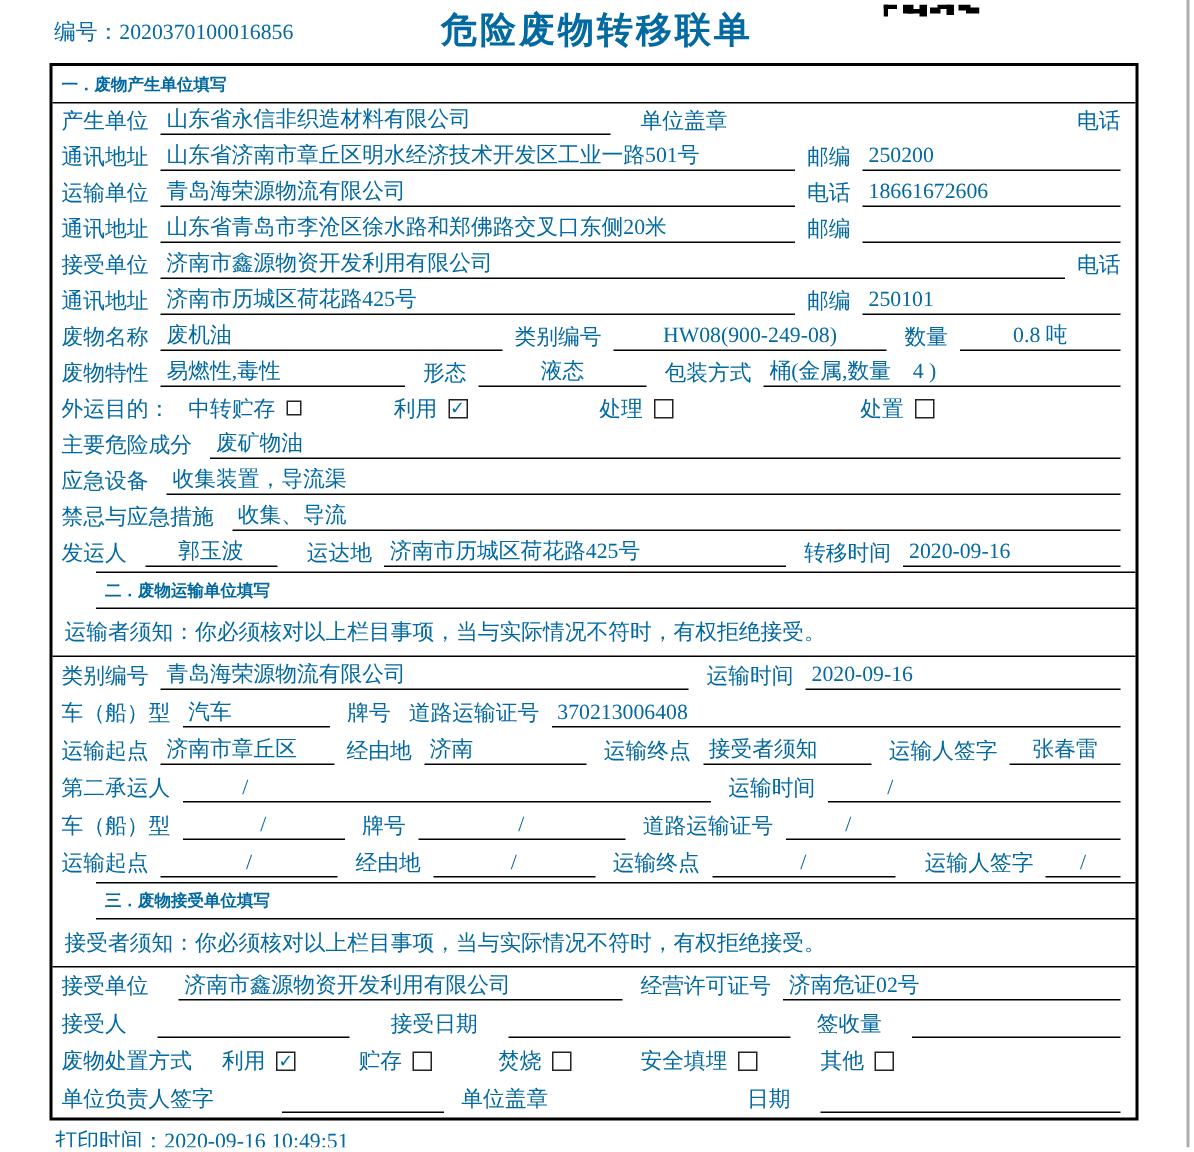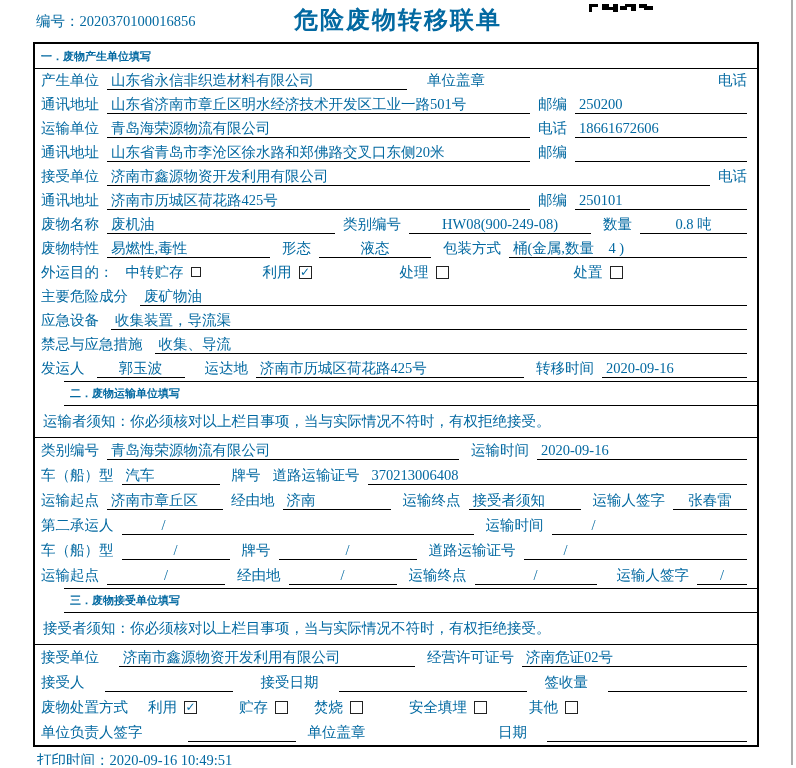--- a/index.html
+++ b/index.html
@@ -258,21 +258,21 @@
       <div class="row">
         <span class="lbl">废物处置方式</span>
         <span class="cbg ml20">
           <span class="lbl">利用</span>
           <span class="cb">✓</span>
         </span>
         <span class="cbg" style="margin-left:42px">
           <span class="lbl">贮存</span>
           <span class="cb"></span>
         </span>
-        <span class="cbg" style="margin-left:26px">
+        <span class="cbg" style="margin-left:44px">
           <span class="lbl">焚烧</span>
           <span class="cb"></span>
         </span>
         <span class="cbg" style="margin-left:46px">
           <span class="lbl">安全填埋</span>
           <span class="cb"></span>
         </span>
         <span class="cbg" style="margin-left:42px">
           <span class="lbl">其他</span>
           <span class="cb"></span>

